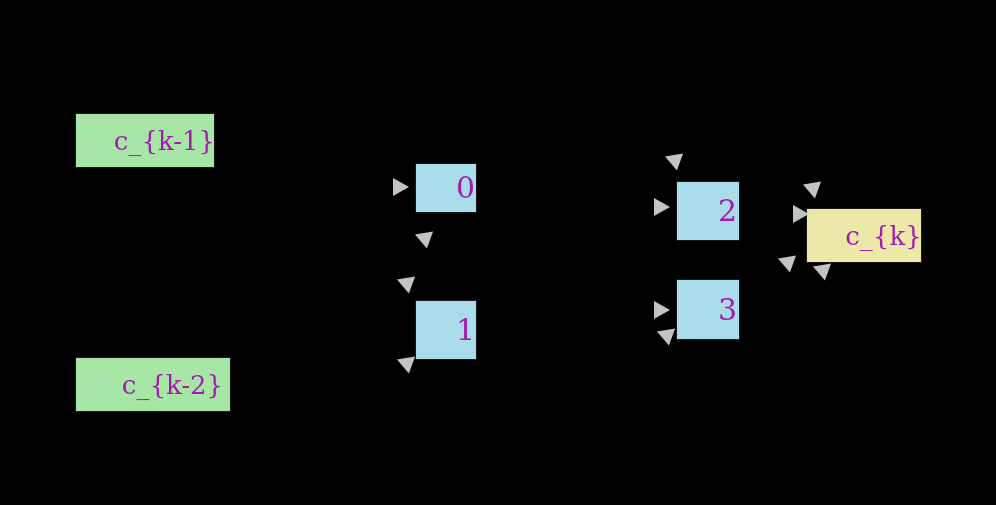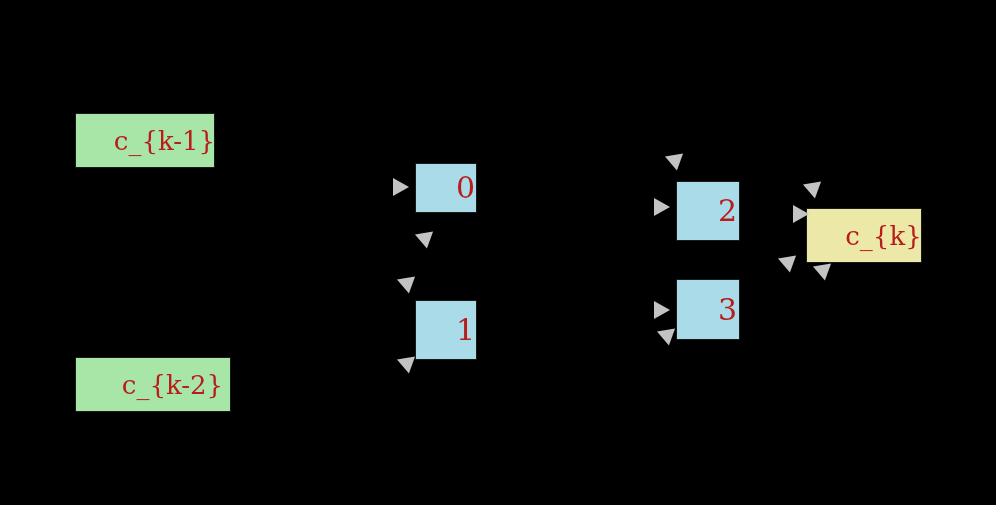--- a/index.html
+++ b/index.html
@@ -21,21 +21,21 @@
     border: 1px solid #1a1a1a;
     display: flex;
     align-items: center;
     justify-content: center;
     color: #000000;
     line-height: 1;
     white-space: nowrap;
   }
   .node-label {
     display: block;
-    color: #b91c1c;
+    color: #a21caf;
     margin-left: 39px;
   }
   .node-green { background: #a8e6a8; }
   .node-blue  { background: #aadbe8; }
   .node-yellow{ background: #ece9a8; }
 
   .label-big  { font-size: 26px; }
   .label-num  { font-size: 30px; }
 
   .arrow {

